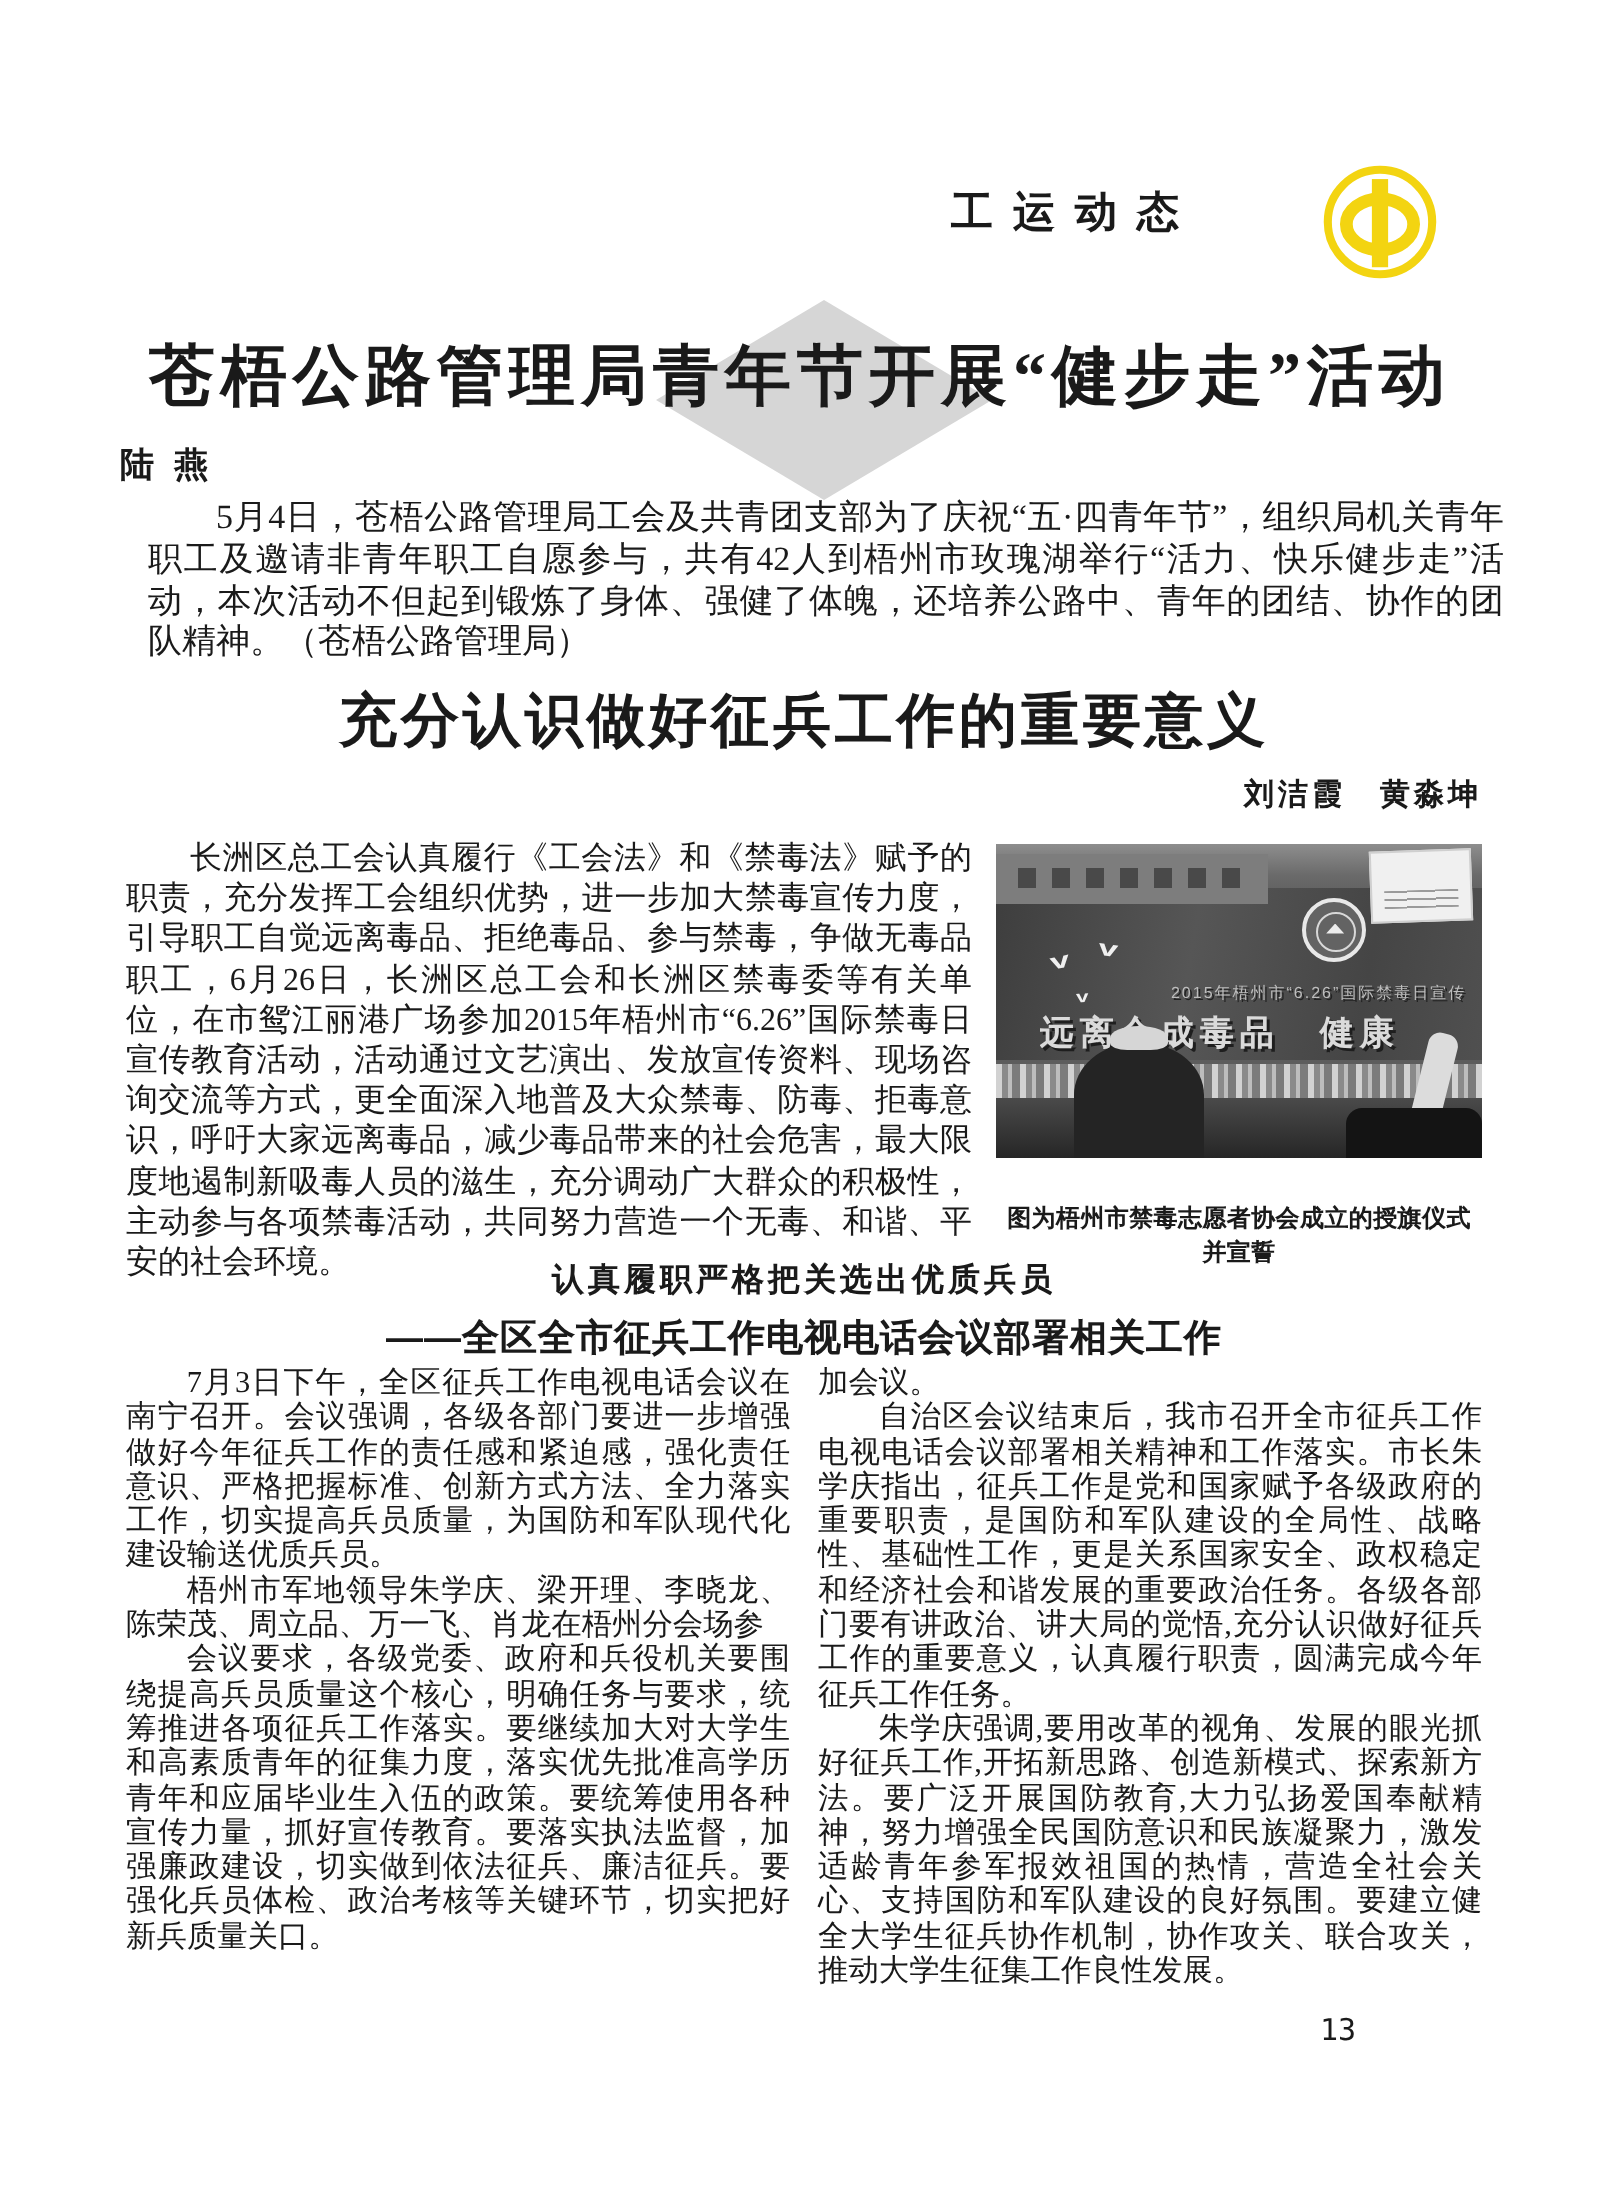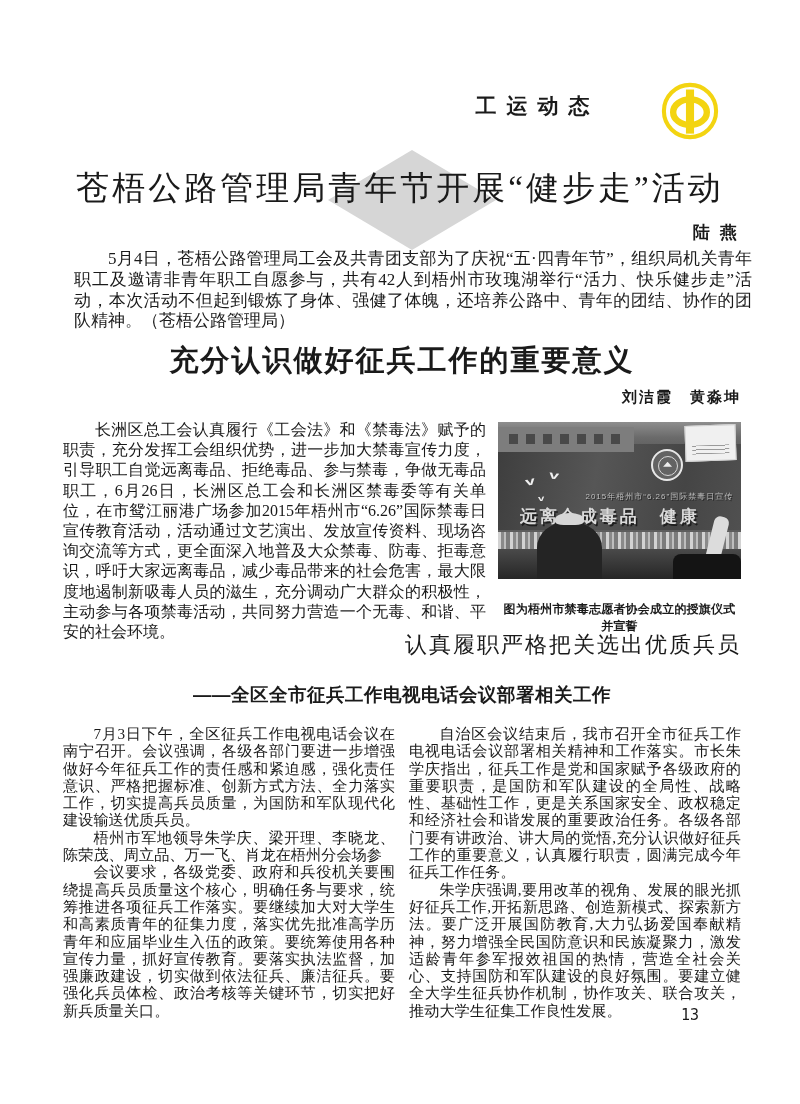--- a/index.html
+++ b/index.html
@@ -18,25 +18,25 @@
   }
   .union-logo { position:absolute; top:82px; left:661px; width:58px; height:58px; }
 
   
   .diamond {
     position:absolute; left:328px; top:150px; width:168px; height:100px;
     background:#d6d6d6; clip-path:polygon(50% 0,100% 50%,50% 100%,0 50%);
   }
   .a1-title {
     position:absolute; top:166px; left:60px; width:680px; text-align:center;
-    font-size:33px; font-weight:normal; letter-spacing:3px;
+    font-size:33px; font-weight:bold; letter-spacing:3px;
     font-family:"Liberation Serif", serif;
   }
   .a1-author {
-    position:absolute; top:221px; left:60px; width:680px; text-align:right;
+    position:absolute; top:221px; left:60px; width:680px; text-align:left;
     font-size:17px; font-weight:bold; letter-spacing:3px;
   }
   .a1-body {
     position:absolute; top:249px; left:74px; width:678px;
     font-size:17px; line-height:20.8px; text-align:justify;
     text-indent:2em; word-break:break-all;
   }
 
   
   .a2 { position:absolute; top:341px; left:63px; width:678px; }
@@ -132,35 +132,35 @@
     background:#dcdcdc; border-radius:6px; transform:rotate(14deg);
   }
   .ph-darkright {
     position:absolute; right:0; bottom:0; width:28%; height:16%;
     background:#141414; border-radius:8px 8px 0 0;
   }
 
   
   .a3 { position:absolute; top:630px; left:63px; width:678px; }
   .a3-title {
-    text-align:right; font-size:22px; font-weight:normal; letter-spacing:2px;
+    text-align:center; font-size:16px; font-weight:bold; letter-spacing:2px;
     font-family:"Liberation Sans", sans-serif;
   }
   .a3-subtitle {
-    text-align:center; font-size:18.5px; font-weight:bold; margin-top:22px;
+    text-align:center; font-size:18.5px; font-weight:bold; margin-top:5px;
     font-family:"Liberation Sans", sans-serif; letter-spacing:0.5px;
   }
-  .a3-cols { display:flex; gap:14px; margin-top:18px; }
+  .a3-cols { display:flex; gap:14px; margin-top:2px; }
   .a3-col { flex:1; font-size:15.2px; line-height:17.3px; text-align:justify; word-break:break-all; }
   .a3-col p { text-indent:2em; }
   .a3-col p.cont { text-indent:0; }
 
   
   .page-number {
-    position:absolute; top:1006px; left:660px; width:60px; text-align:center;
+    position:absolute; top:1006px; left:660px; width:60px; text-align:left;
     font-size:15px; font-family:"DejaVu Sans Mono", monospace;
   }
 </style>
 </head>
 <body>
 
 <div class="page">
 
   <div class="masthead">工运动态</div>
   <svg class="union-logo" viewBox="0 0 100 100">
@@ -204,20 +204,21 @@
   <section class="a3">
     <h2 class="a3-title">认真履职严格把关选出优质兵员</h2>
     <div class="a3-subtitle">——全区全市征兵工作电视电话会议部署相关工作</div>
     <div class="a3-cols">
       <div class="a3-col">
         <p>7月3日下午，全区征兵工作电视电话会议在南宁召开。会议强调，各级各部门要进一步增强做好今年征兵工作的责任感和紧迫感，强化责任意识、严格把握标准、创新方式方法、全力落实工作，切实提高兵员质量，为国防和军队现代化建设输送优质兵员。</p>
         <p>梧州市军地领导朱学庆、梁开理、李晓龙、陈荣茂、周立品、万一飞、肖龙在梧州分会场参</p>
         <p>会议要求，各级党委、政府和兵役机关要围绕提高兵员质量这个核心，明确任务与要求，统筹推进各项征兵工作落实。要继续加大对大学生和高素质青年的征集力度，落实优先批准高学历青年和应届毕业生入伍的政策。要统筹使用各种宣传力量，抓好宣传教育。要落实执法监督，加强廉政建设，切实做到依法征兵、廉洁征兵。要强化兵员体检、政治考核等关键环节，切实把好新兵质量关口。</p>
       </div>
       <div class="a3-col">
+        <p class="cont">加会议。</p>
         <p>自治区会议结束后，我市召开全市征兵工作电视电话会议部署相关精神和工作落实。市长朱学庆指出，征兵工作是党和国家赋予各级政府的重要职责，是国防和军队建设的全局性、战略性、基础性工作，更是关系国家安全、政权稳定和经济社会和谐发展的重要政治任务。各级各部门要有讲政治、讲大局的觉悟,充分认识做好征兵工作的重要意义，认真履行职责，圆满完成今年征兵工作任务。</p>
         <p>朱学庆强调,要用改革的视角、发展的眼光抓好征兵工作,开拓新思路、创造新模式、探索新方法。要广泛开展国防教育,大力弘扬爱国奉献精神，努力增强全民国防意识和民族凝聚力，激发适龄青年参军报效祖国的热情，营造全社会关心、支持国防和军队建设的良好氛围。要建立健全大学生征兵协作机制，协作攻关、联合攻关，推动大学生征集工作良性发展。</p>
       </div>
     </div>
   </section>
 
   <div class="page-number">13</div>
 
 </div>
 

